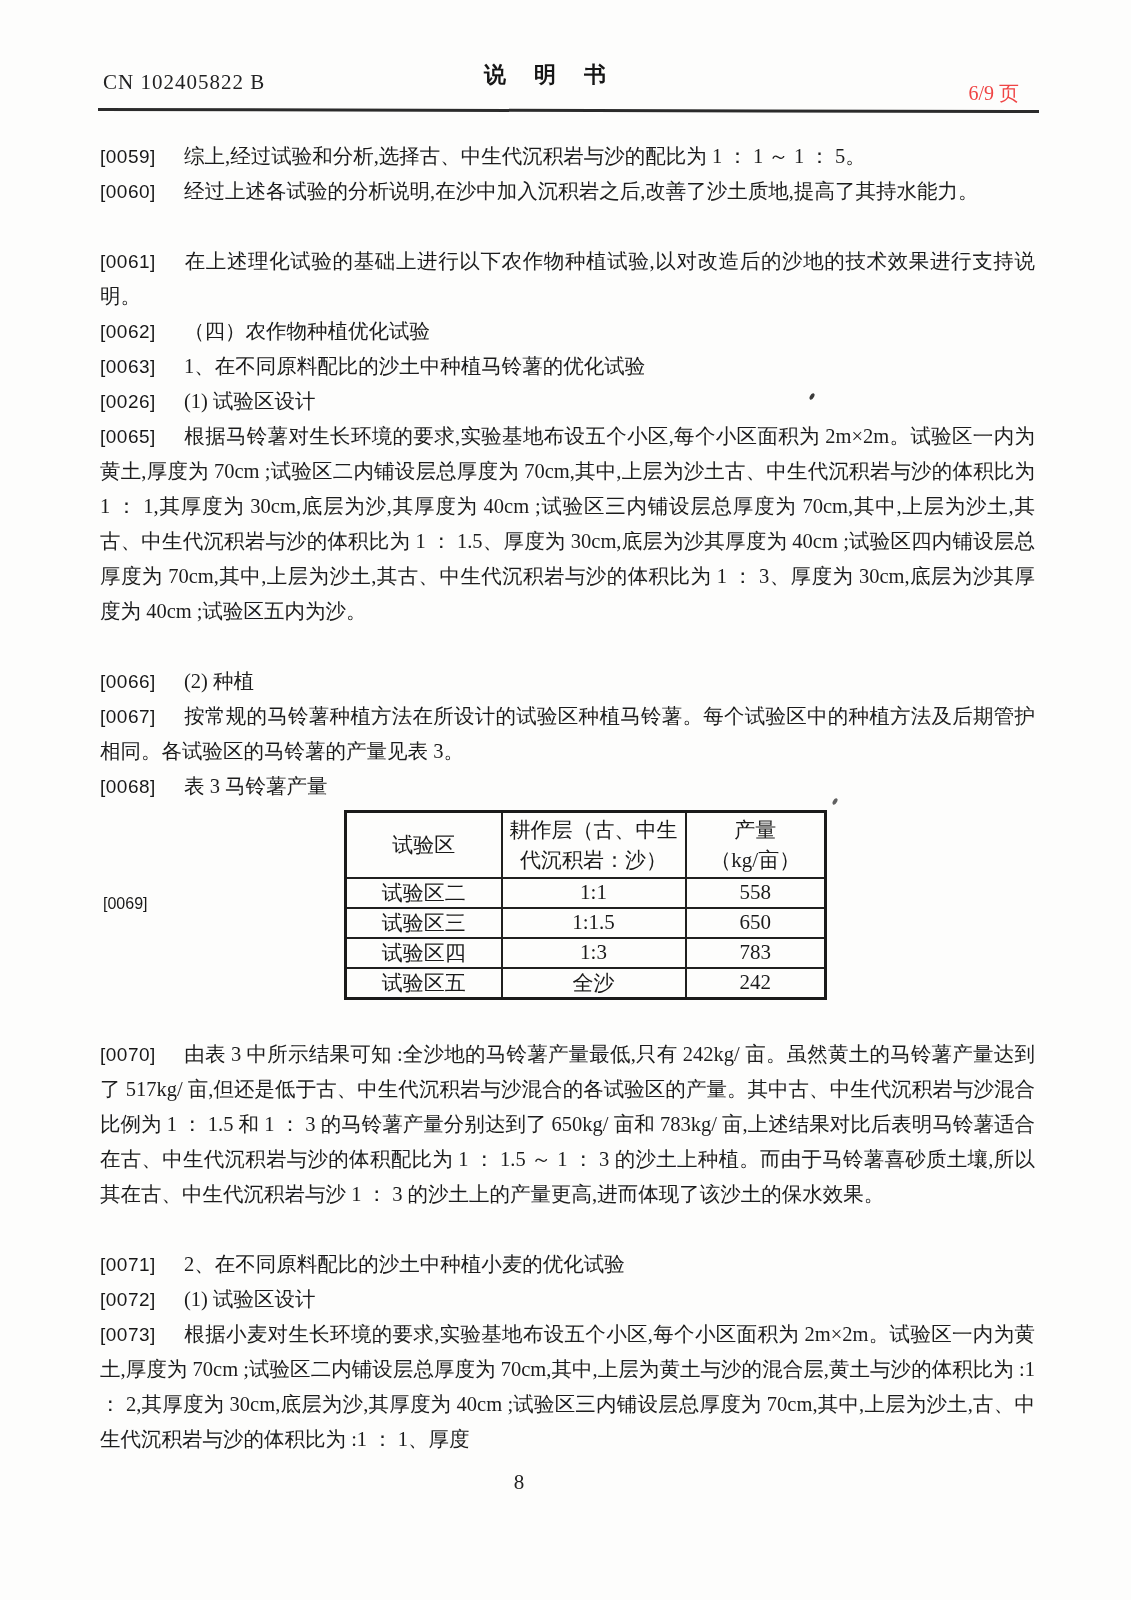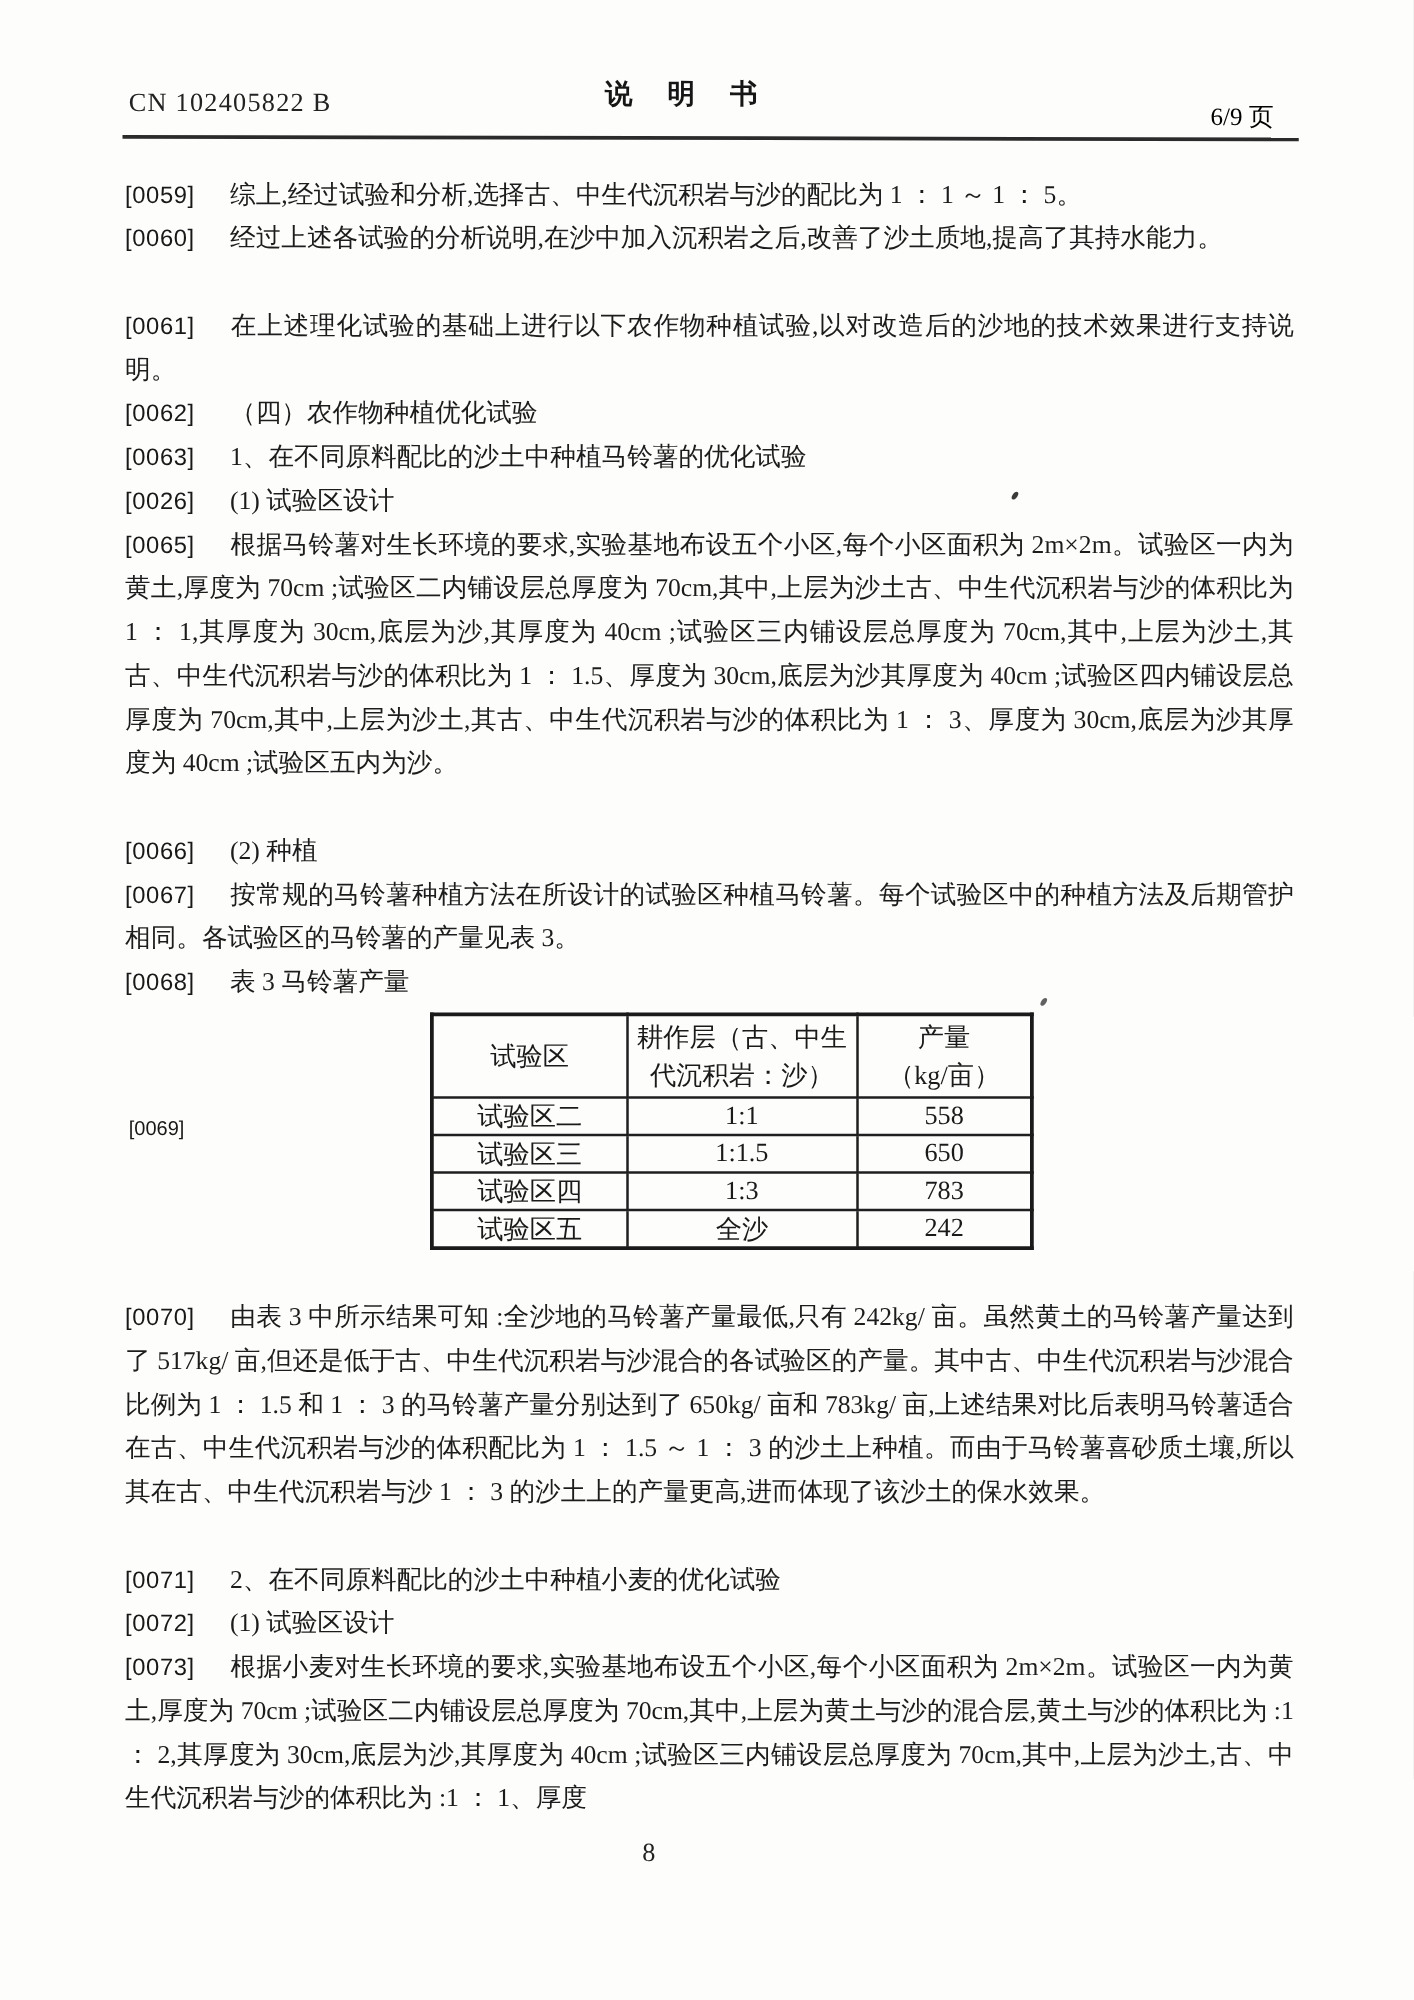--- a/index.html
+++ b/index.html
@@ -20,21 +20,21 @@
     font-size: 21px; letter-spacing: 1px; color: #222;
     font-family: "Liberation Serif", "DejaVu Serif", serif;
   }
   .doc-title {
     position: absolute; left: 484px; top: 60px;
     font-size: 22px; font-weight: bold; letter-spacing: 28px;
     color: #161616; white-space: nowrap;
   }
   .page-indicator {
     position: absolute; right: 112px; top: 80px;
-    font-size: 20px; color: #000000;
+    font-size: 20px; color: #ef4444;
   }
   .header-rule {
     position: absolute; left: 98px; top: 109px;
     width: 941px; height: 3px; background: #2b2b2b;
     transform: rotate(0.12deg);
   }
   
   .para {
     position: absolute; left: 100px; width: 935px;
     font-size: 20.5px; line-height: 35px;

